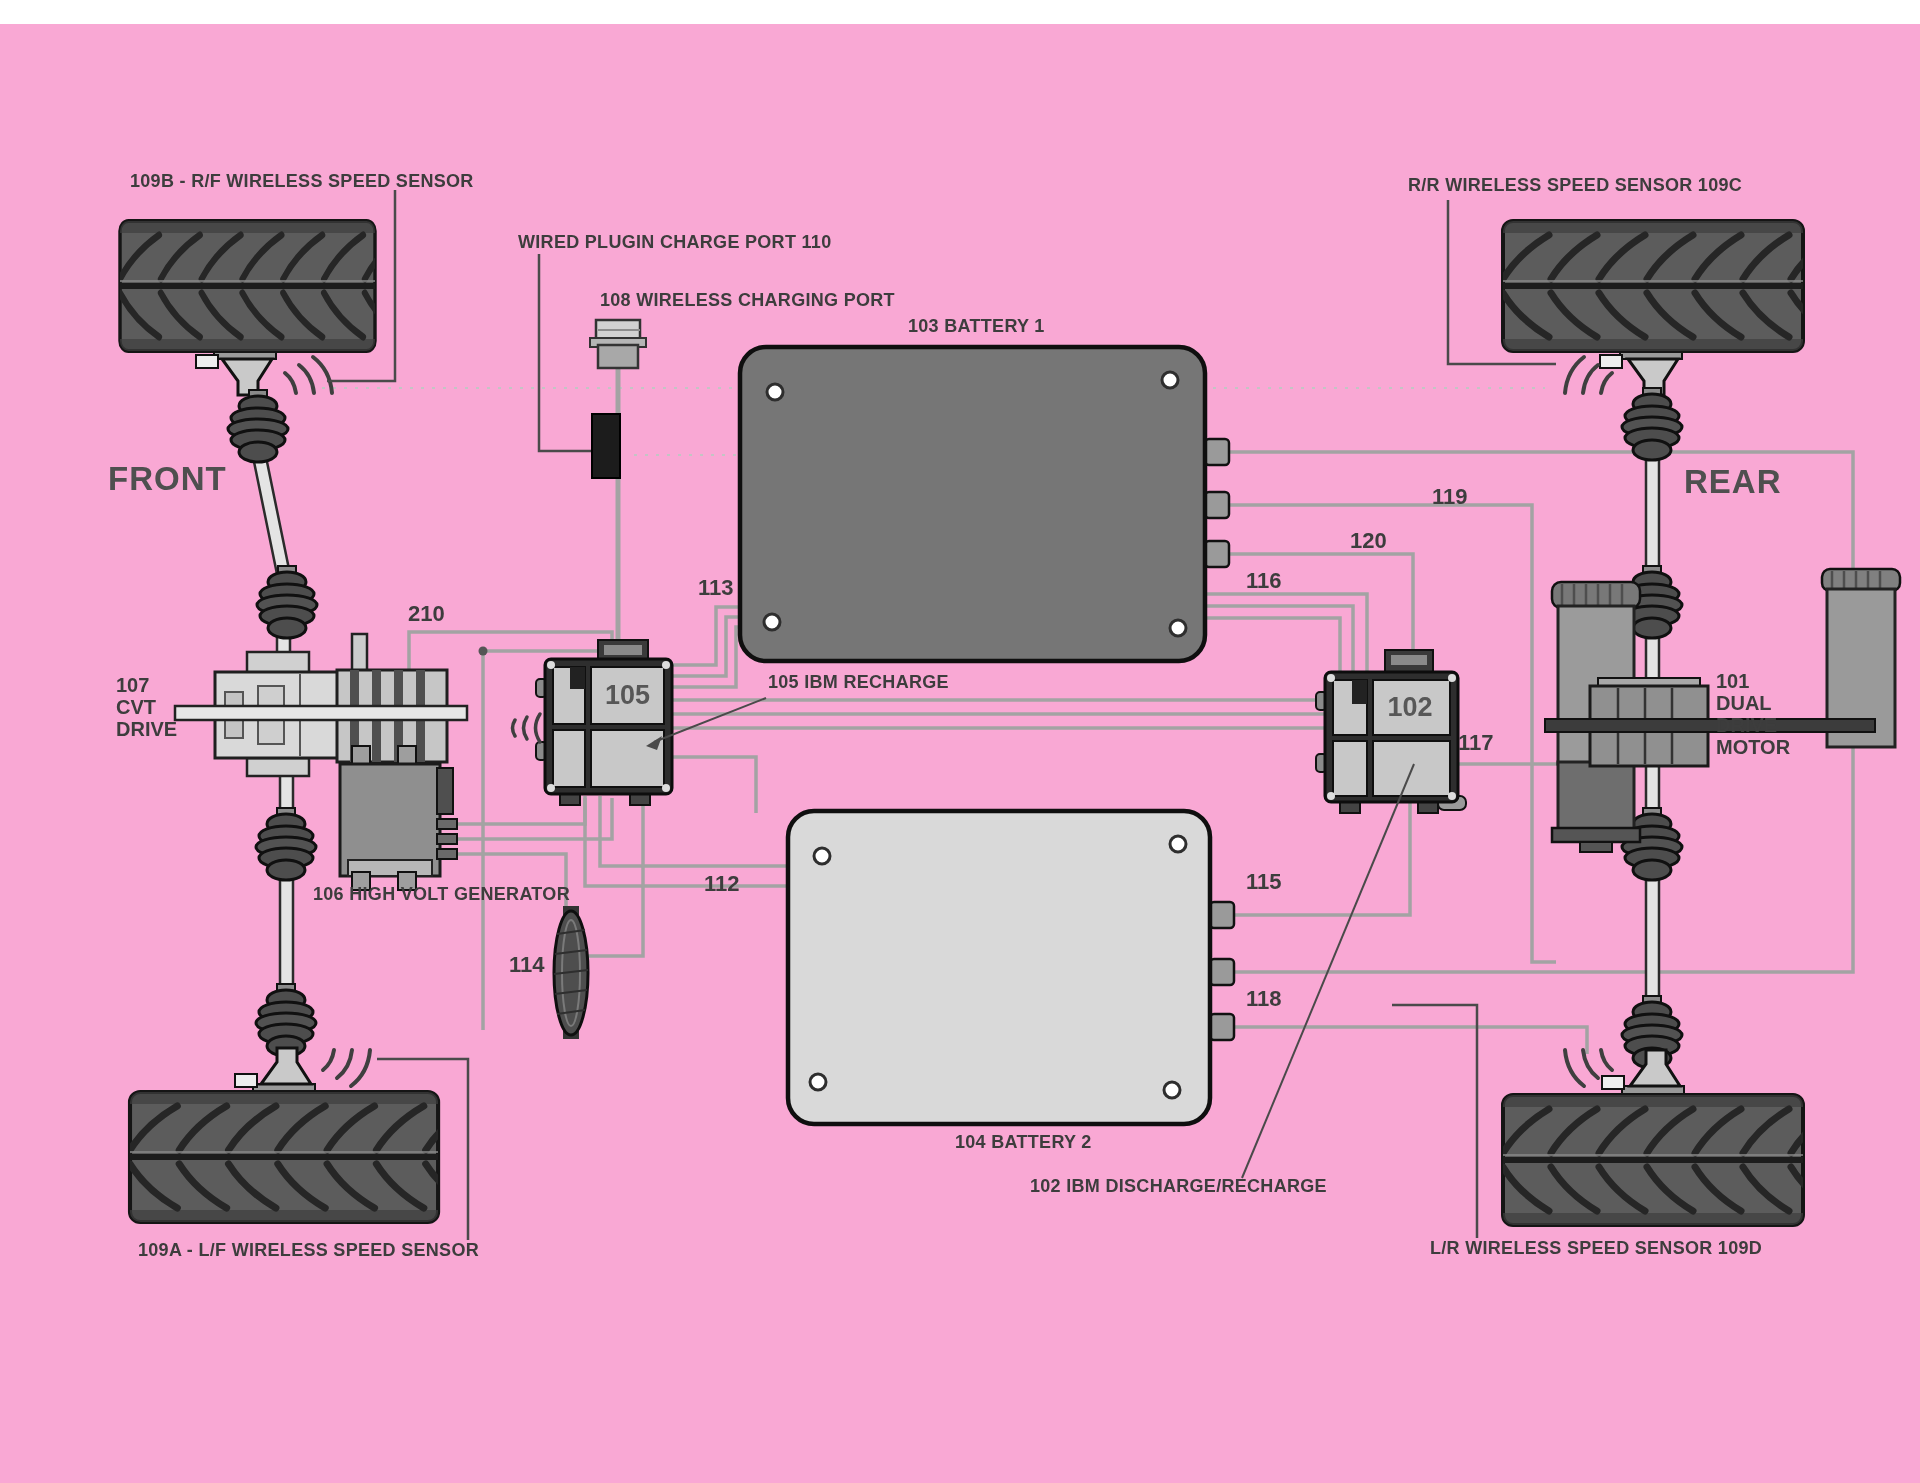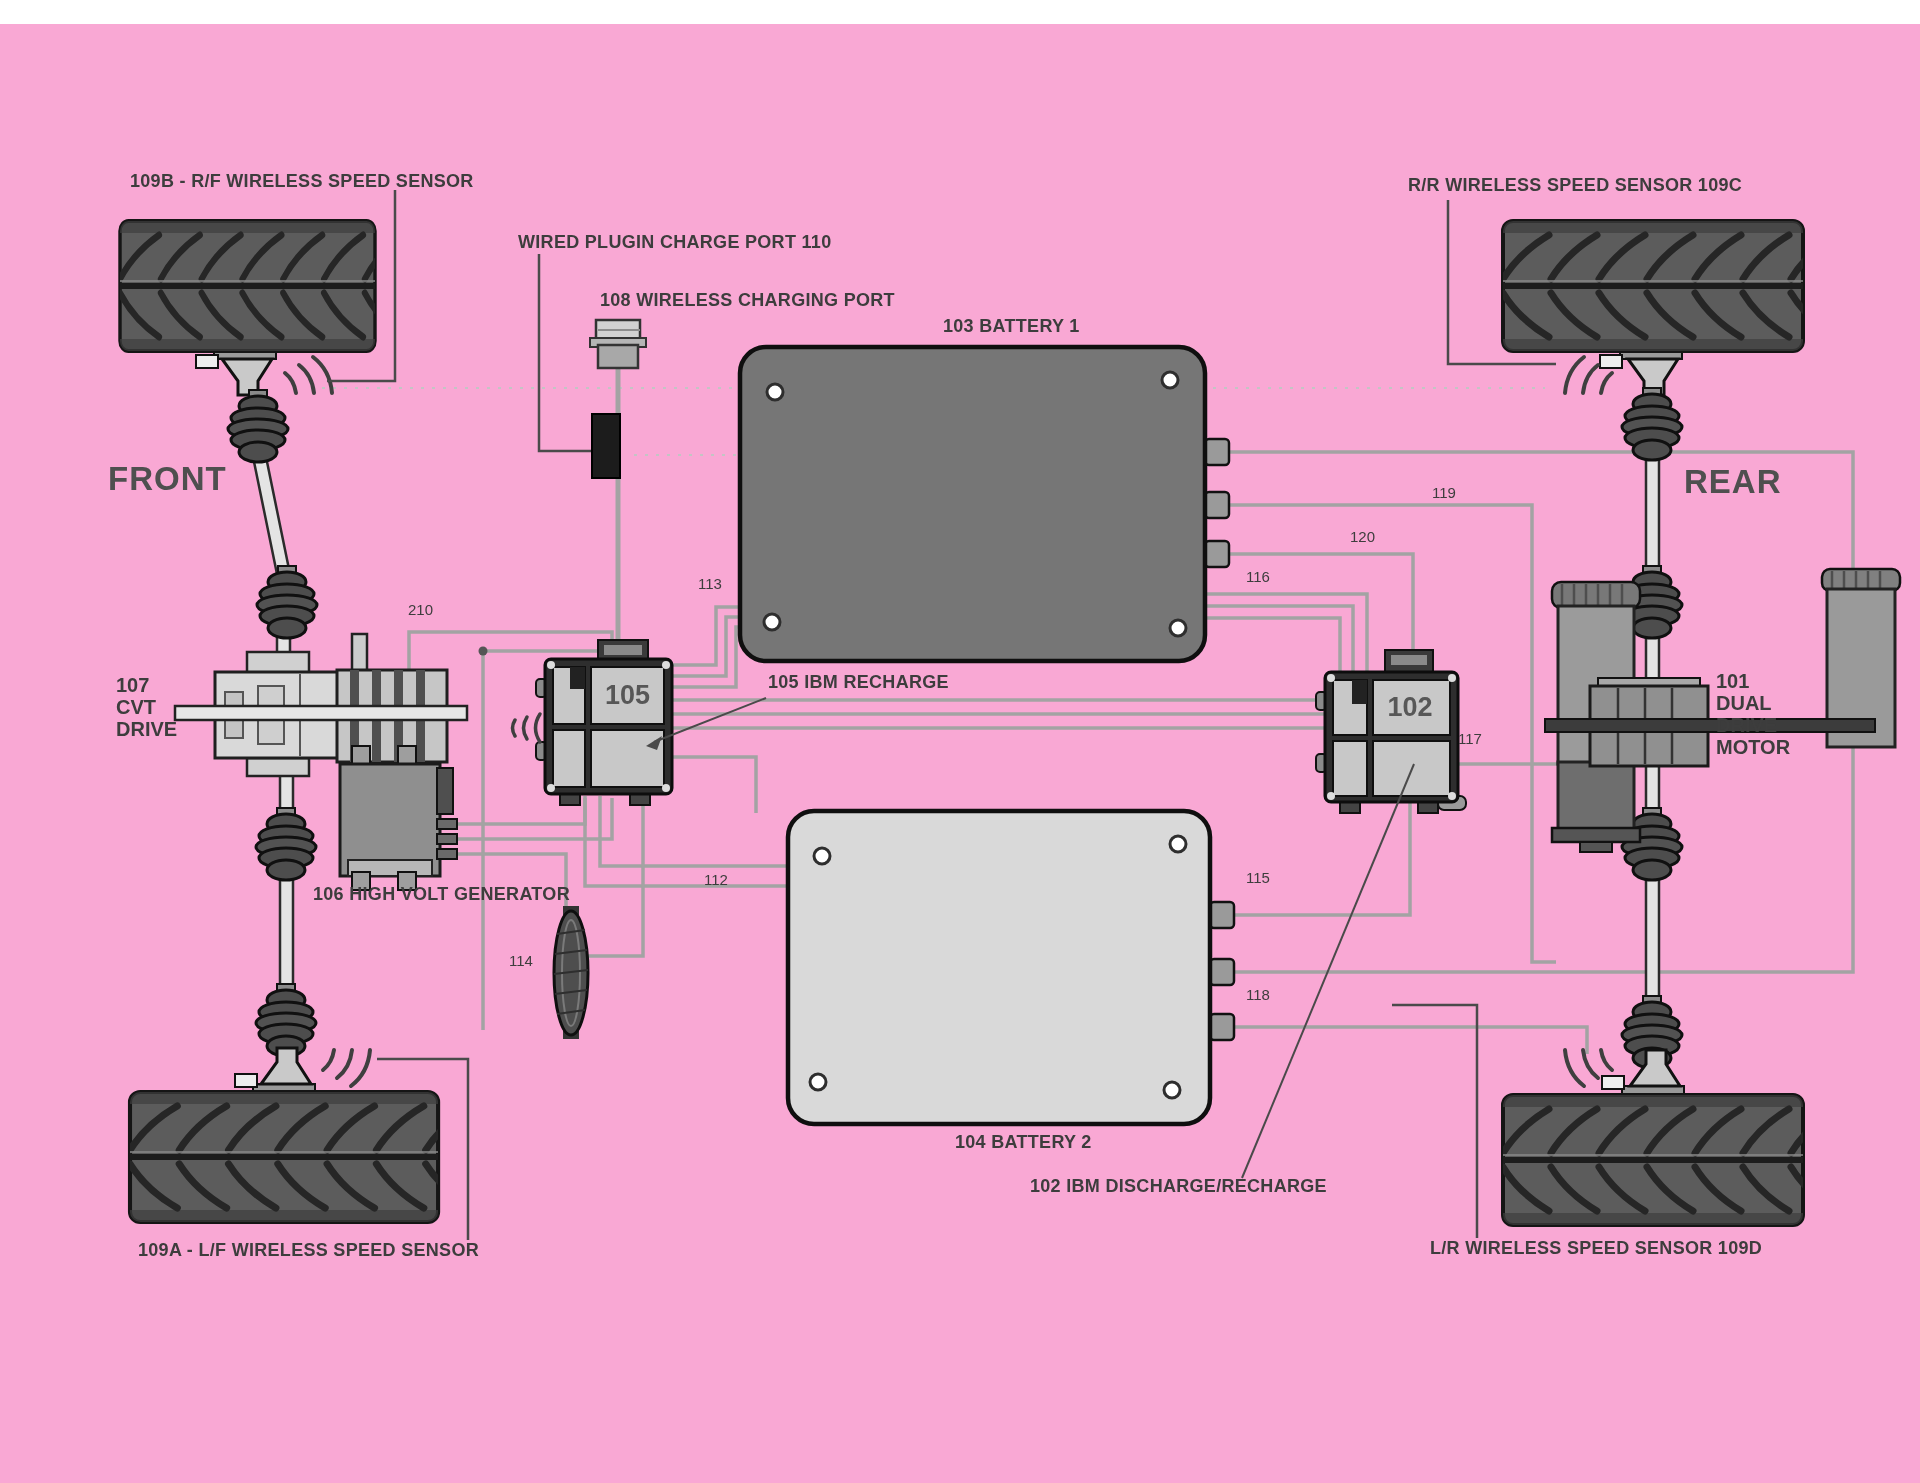--- a/index.html
+++ b/index.html
@@ -1,20 +1,20 @@
 <!DOCTYPE html>
 <html><head>
 <meta charset="utf-8">
 <style>
   html,body{margin:0;padding:0;background:#fff;}
   #canvas{position:relative;width:1920px;height:1483px;background:#f9a8d4;overflow:hidden;
           font-family:"Liberation Sans",sans-serif;margin-top:24px;}
   .lbl{position:absolute;font-weight:bold;font-size:18px;color:#3d3d3d;white-space:nowrap;
        letter-spacing:.3px;}
-  .ref{position:absolute;font-weight:normal;font-size:15px;color:#3d3d3d;white-space:nowrap;}
+  .ref{position:absolute;font-weight:bold;font-size:22px;color:#3d3d3d;white-space:nowrap;}
   .big{position:absolute;font-weight:bold;font-size:33px;color:#4f4f4f;letter-spacing:1px;}
   .unitref{position:absolute;font-weight:bold;font-size:27px;color:#575757;text-align:center;}
   .stack{position:absolute;font-weight:bold;font-size:20px;color:#3d3d3d;line-height:22px;}
   .stack.right{text-align:left;}
   #caption{position:absolute;left:640px;top:1303px;width:640px;text-align:center;
            font-weight:bold;font-size:29px;color:#4a4a4a;letter-spacing:.5px;}
   svg{position:absolute;left:0;top:0;}
 </style>
 </head>
 <body>
@@ -339,21 +339,21 @@
     <path d="M1477,1214 V981 H1392"></path>
     <path stroke-width="2" d="M1242,1154 L1414,740"></path>
     <path stroke-width="2" d="M766,674 L654,718"></path>
     <path d="M646,722 l16,-10 -5,14 z" fill="#4a4a4a" stroke="none"></path>
   </g>
 </svg>
 
 <div class="lbl" style="left:130px;top:147px">109B - R/F WIRELESS SPEED SENSOR</div>
 <div class="lbl" style="left:518px;top:208px">WIRED PLUGIN CHARGE PORT 110</div>
 <div class="lbl" style="left:600px;top:266px">108 WIRELESS CHARGING PORT</div>
-<div class="lbl" style="left:943px;top:292px">103 BATTERY 1</div>
+<div class="lbl" style="left:908px;top:292px">103 BATTERY 1</div>
 <div class="lbl" style="left:1408px;top:151px">R/R WIRELESS SPEED SENSOR 109C</div>
 
 <div class="big" style="left:108px;top:436px">FRONT</div>
 <div class="big" style="left:1684px;top:439px">REAR</div>
 
 <div class="ref" style="left:698px;top:551px">113</div>
 <div class="ref" style="left:408px;top:577px">210</div>
 <div class="ref" style="left:1432px;top:460px">119</div>
 <div class="ref" style="left:1350px;top:504px">120</div>
 <div class="ref" style="left:1246px;top:544px">116</div>

